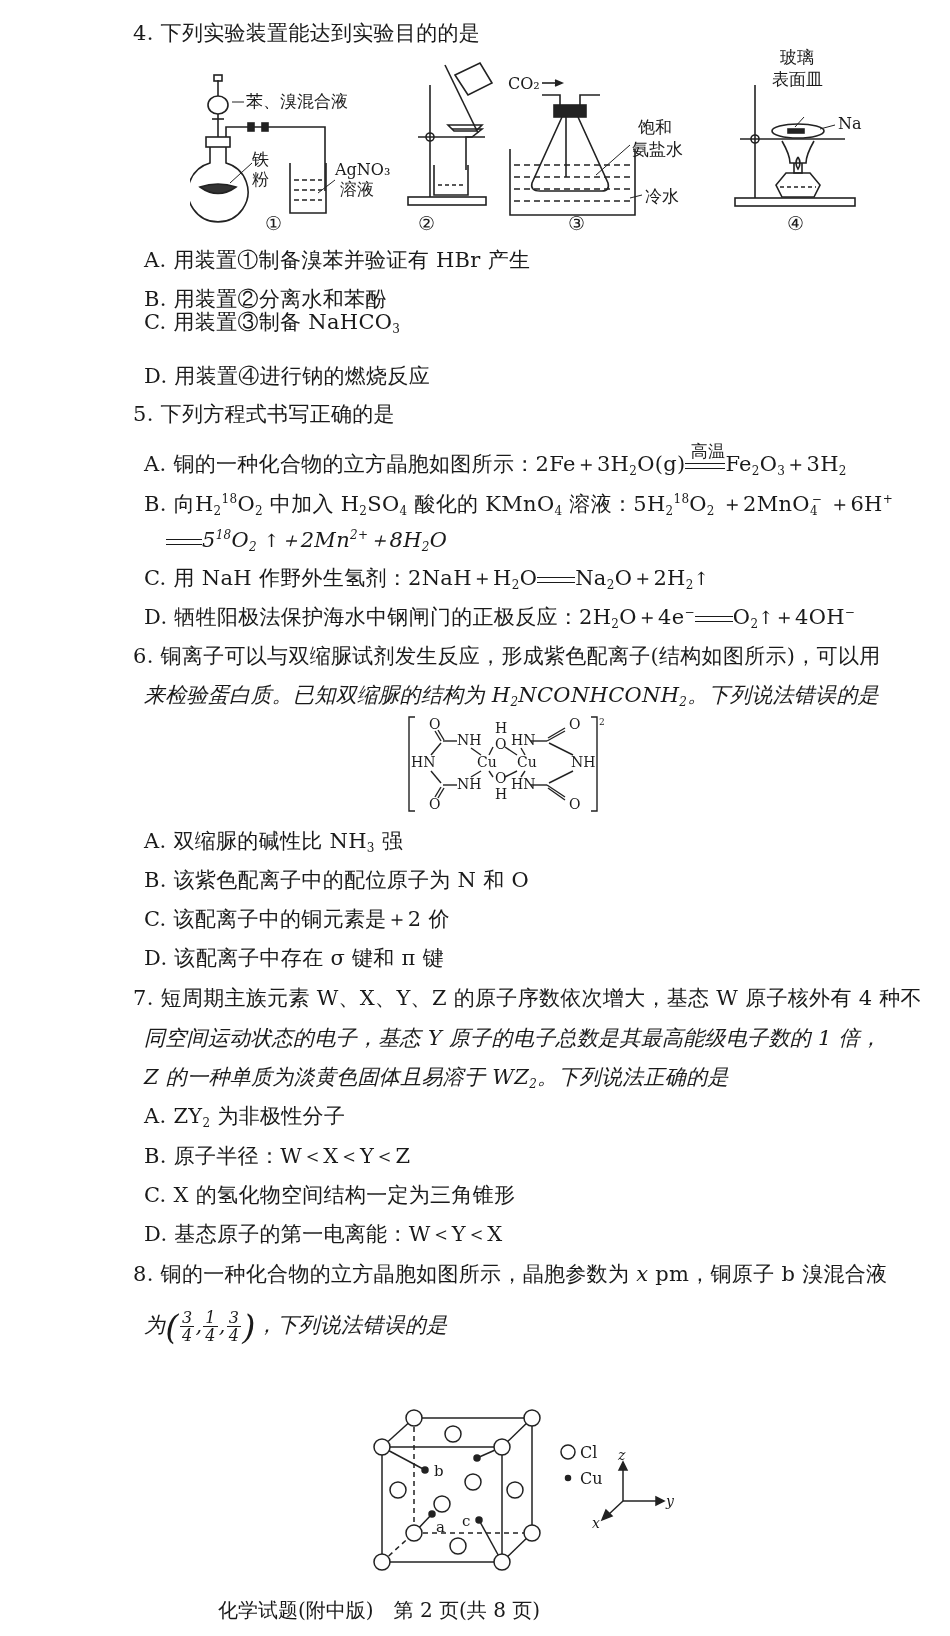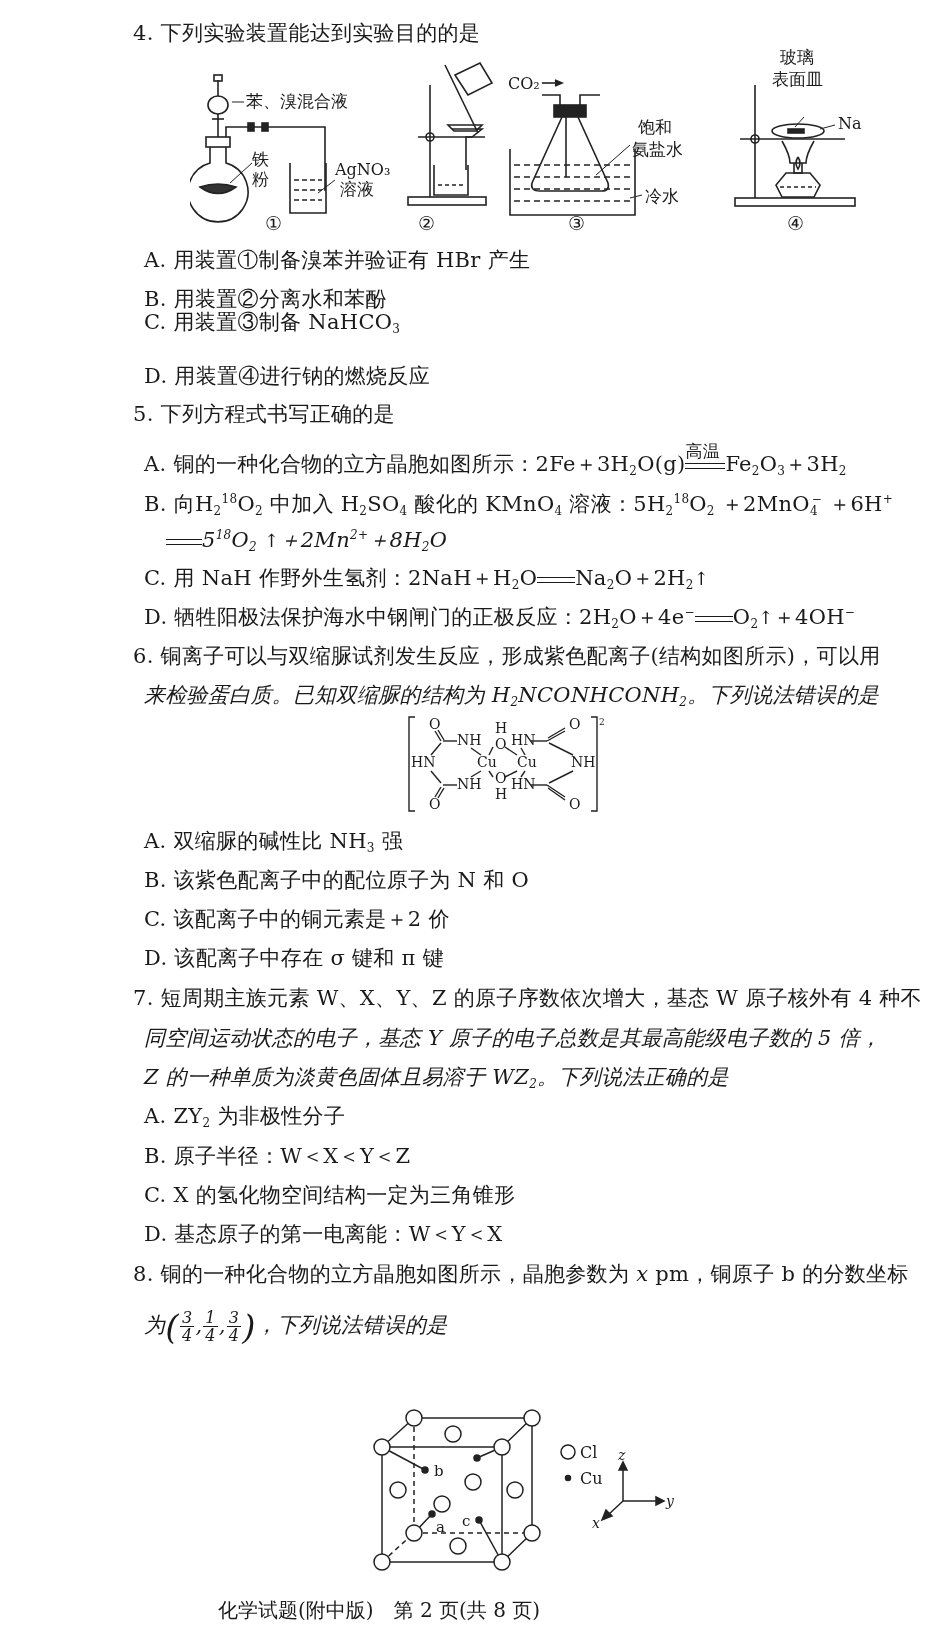--- a/index.html
+++ b/index.html
@@ -11,21 +11,21 @@
   .cont { left:144px;font-style:italic; }
   sub { font-size:12px; vertical-align:-4px; line-height:0; }
   sup { font-size:12px; vertical-align:8px; line-height:0; }
   .frac { display:inline-block; vertical-align:middle; text-align:center; font-size:16px; line-height:17px; margin:0 1px; }
   .frac span { display:block; }
   .frac .num { border-bottom:1px solid #1a1a1a; padding:0 2px; }
   .paren { font-size:34px; vertical-align:middle; font-weight:200; }
   .eqsign { display:inline-block; position:relative; width:40px; height:10px; vertical-align:middle; }
   .eqsign::before, .eqsign::after { content:""; position:absolute; left:0; right:0; height:1.5px; background:#1a1a1a; }
   .eqsign::before { top:2px; } .eqsign::after { top:7px; }
-  .eqsign .cond { position:absolute; top:-24px; left:0; right:0; text-align:left; font-size:17px; }
+  .eqsign .cond { position:absolute; top:-24px; left:0; right:0; text-align:right; font-size:17px; }
   .arrow-up { display:inline-block; font-size:18px; }
   svg { position:absolute; }
   svg text { font-family:"DejaVu Serif","Liberation Serif",serif; fill:#1a1a1a; }
   .footer { position:absolute; top:1597px; left:0; width:758px; text-align:center; font-size:20px; }
   .italic { font-style:italic; }
 </style>
 </head>
 <body>
 
 <div class="line q" style="top:19px">4. 下列实验装置能达到实验目的的是</div>
@@ -190,29 +190,29 @@
   <line x1="100" y1="62" x2="112" y2="56"></line>
   <line x1="116" y1="62" x2="120" y2="56"></line>
 </svg>
 
 <div class="line opt" style="top:827px"><span>A. 双缩脲的碱性比 NH</span><sub>3</sub><span> 强</span></div>
 <div class="line opt" style="top:866px">B. 该紫色配离子中的配位原子为 N 和 O</div>
 <div class="line opt" style="top:905px">C. 该配离子中的铜元素是＋2 价</div>
 <div class="line opt" style="top:944px">D. 该配离子中存在 σ 键和 π 键</div>
 
 <div class="line q" style="top:984px">7. 短周期主族元素 W、X、Y、Z 的原子序数依次增大，基态 W 原子核外有 4 种不</div>
-<div class="line cont" style="top:1024px">同空间运动状态的电子，基态 Y 原子的电子总数是其最高能级电子数的 5 倍，</div>
+<div class="line cont" style="top:1024px">同空间运动状态的电子，基态 Y 原子的电子总数是其最高能级电子数的 1 倍，</div>
 <div class="line cont" style="top:1063px"><span>Z 的一种单质为淡黄色固体且易溶于 WZ</span><sub>2</sub><span>。下列说法正确的是</span></div>
 <div class="line opt" style="top:1102px"><span>A. ZY</span><sub>2</sub><span> 为非极性分子</span></div>
 <div class="line opt" style="top:1142px">B. 原子半径：W＜X＜Y＜Z</div>
 <div class="line opt" style="top:1181px">C. X 的氢化物空间结构一定为三角锥形</div>
 <div class="line opt" style="top:1220px">D. 基态原子的第一电离能：W＜Y＜X</div>
 
 <div class="line q" style="top:1260px">
-  <span>8. 铜的一种化合物的立方晶胞如图所示，晶胞参数为 </span><span class="italic">x</span><span> pm，铜原子 b 的分数坐标</span>
+  <span>8. 铜的一种化合物的立方晶胞如图所示，晶胞参数为 </span><span class="italic">x</span><span> pm，铜原子 b 溴混合液</span>
 </div>
 <div class="line cont" style="top:1305px;line-height:40px">
   <span>为</span><span class="paren">(</span><span class="frac"><span class="num">3</span><span>4</span></span>,<span class="frac"><span class="num">1</span><span>4</span></span>,<span class="frac"><span class="num">3</span><span>4</span></span><span class="paren">)</span><span>，下列说法错误的是</span>
 </div>
 
 <svg style="left:340px;top:1370px" width="360" height="220" viewBox="0 0 360 220" fill="none" stroke="#222" stroke-width="1.5">
 
   <line x1="42" y1="77" x2="162" y2="77"></line>
   <line x1="42" y1="77" x2="42" y2="192"></line>
   <line x1="42" y1="192" x2="162" y2="192"></line>

